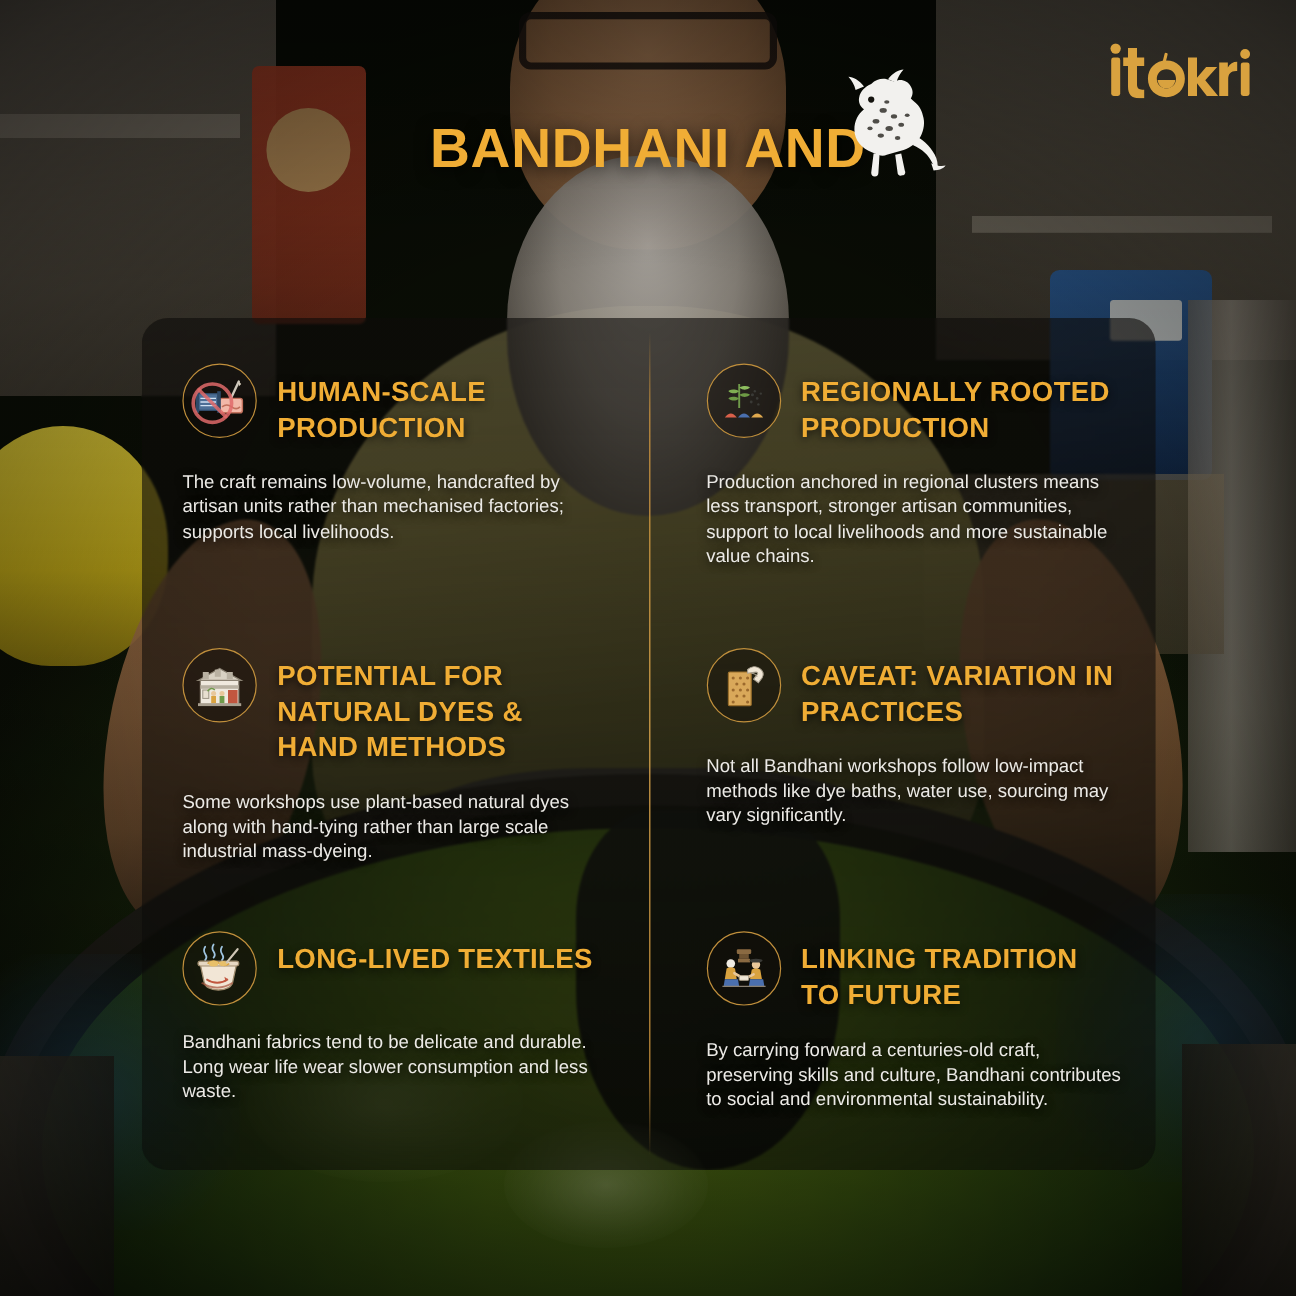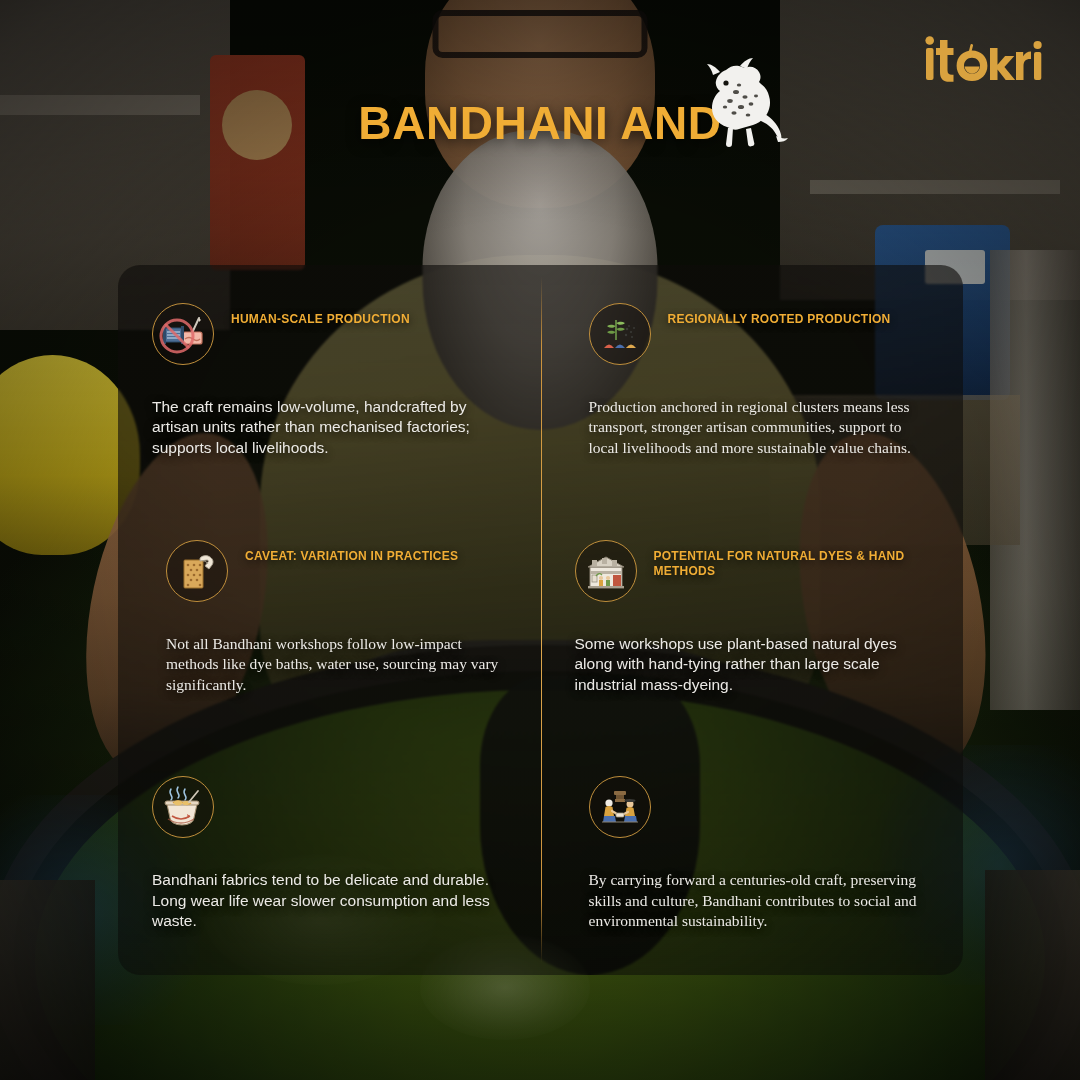--- a/index.html
+++ b/index.html
@@ -117,29 +117,29 @@
   .cell { padding:38px 30px 0 34px; }
   .cell.right { padding-left:48px; padding-right:28px; }
 
   .head-row { display:flex; align-items:flex-start; gap:17px; }
   .icon-circle {
     flex:0 0 auto; width:62px; height:62px; border-radius:50%;
     border:1.5px solid #c08f3c; background:rgba(20,16,12,.45);
     display:flex; align-items:center; justify-content:center; overflow:hidden;
   }
   .item-title {
-    color:#f0ad35; font-size:12px; font-weight:800; line-height:1.30;
+    color:#f0ad35; font-size:23px; font-weight:800; line-height:1.30;
     letter-spacing:.25px; padding-top:9px; max-width:270px;
     text-shadow:0 2px 7px rgba(0,0,0,.7);
   }
   .item-body {
-    margin-top:32px; color:#eceae6; font-size:15.5px; line-height:1.32;
+    margin-top:21px; color:#eceae6; font-size:15.5px; line-height:1.32;
     font-weight:400; max-width:390px; text-shadow:0 2px 8px rgba(0,0,0,.85);
   }
-  .cell.right .item-body { max-width:410px;font-family:Liberation Serif, serif; }
+  .cell.right .item-body { max-width:410px; }
 </style>
 </head>
 <body>
 
 <div id="photo-bg">
   <div class="bg-base"></div>
   <div class="bg-wall-l"></div>
   <div class="bg-wall-r"></div>
   <div class="bg-shelf"></div>
   <div class="bg-shelf2"></div>
@@ -267,20 +267,48 @@
             <path d="M8 38 q5-7 10 0z" fill="#d9604a"></path>
             <path d="M19 38 q5-7 10 0z" fill="#4a6fae"></path>
             <path d="M30 38 q5-7 10 0z" fill="#e0a94e"></path>
           </svg>
         </div>
         <div class="item-title">REGIONALLY ROOTED PRODUCTION</div>
       </div>
       <div class="item-body">Production anchored in regional clusters means less transport, stronger artisan communities, support to local livelihoods and more sustainable value chains.</div>
     </div>
 
+    <div class="cell left">
+      <div class="head-row">
+        <div class="icon-circle">
+          <svg width="48" height="48" viewBox="0 0 48 48">
+            <rect x="8" y="20" width="32" height="20" fill="#efe9de"></rect>
+            <rect x="8" y="20" width="32" height="20" fill="none" stroke="#8a8172" stroke-width="1"></rect>
+            <path d="M6 20 L24 10 L42 20z" fill="#d8d1c3" stroke="#8a8172" stroke-width="1"></path>
+            <rect x="10" y="13" width="5" height="6" fill="#b9b1a2"></rect>
+            <rect x="20" y="11" width="5" height="6" fill="#b9b1a2"></rect>
+            <rect x="30" y="13" width="5" height="6" fill="#b9b1a2"></rect>
+            <rect x="8" y="24" width="32" height="3" fill="#b9b1a2"></rect>
+            <rect x="31" y="28" width="8" height="12" fill="#c1563f"></rect>
+            <rect x="10" y="28" width="5" height="7" fill="#e7dfd0" stroke="#9a9182" stroke-width=".8"></rect>
+            <g>
+              <circle cx="19" cy="31" r="2.1" fill="#e8c79a"></circle>
+              <path d="M17 33 h4 v6 h-4z" fill="#d9a23f"></path>
+              <circle cx="26" cy="31" r="2.1" fill="#e8c79a"></circle>
+              <path d="M24 33 h4 v6 h-4z" fill="#6f9a4a"></path>
+            </g>
+            <path d="M14 29 q3-4 6-1" stroke="#6f9a4a" stroke-width="1.3" fill="none"></path>
+            <rect x="6" y="39" width="36" height="2.4" fill="#a89f8f"></rect>
+          </svg>
+        </div>
+        <div class="item-title">POTENTIAL FOR NATURAL DYES &amp; HAND METHODS</div>
+      </div>
+      <div class="item-body">Some workshops use plant-based natural dyes along with hand-tying rather than large scale industrial mass-dyeing.</div>
+    </div>
+
     <div class="cell right">
       <div class="head-row">
         <div class="icon-circle">
           <svg width="48" height="48" viewBox="0 0 48 48">
             <rect x="11" y="13" width="19" height="28" rx="1" fill="#d9a85a"></rect>
             <rect x="11" y="13" width="19" height="28" rx="1" fill="none" stroke="#9a6f2c" stroke-width="1"></rect>
             <g fill="#8c5a22" opacity=".8">
               <circle cx="15" cy="18" r="1.3"></circle>
                 <circle cx="21" cy="18" r="1.3"></circle>
                 <circle cx="27" cy="18" r="1.3"></circle>
@@ -300,62 +328,35 @@
         </div>
         <div class="item-title">CAVEAT: VARIATION IN PRACTICES</div>
       </div>
       <div class="item-body">Not all Bandhani workshops follow low-impact methods like dye baths, water use, sourcing may vary significantly.</div>
     </div>
 
     <div class="cell left">
       <div class="head-row">
         <div class="icon-circle">
           <svg width="48" height="48" viewBox="0 0 48 48">
-            <rect x="8" y="20" width="32" height="20" fill="#efe9de"></rect>
-            <rect x="8" y="20" width="32" height="20" fill="none" stroke="#8a8172" stroke-width="1"></rect>
-            <path d="M6 20 L24 10 L42 20z" fill="#d8d1c3" stroke="#8a8172" stroke-width="1"></path>
-            <rect x="10" y="13" width="5" height="6" fill="#b9b1a2"></rect>
-            <rect x="20" y="11" width="5" height="6" fill="#b9b1a2"></rect>
-            <rect x="30" y="13" width="5" height="6" fill="#b9b1a2"></rect>
-            <rect x="8" y="24" width="32" height="3" fill="#b9b1a2"></rect>
-            <rect x="31" y="28" width="8" height="12" fill="#c1563f"></rect>
-            <rect x="10" y="28" width="5" height="7" fill="#e7dfd0" stroke="#9a9182" stroke-width=".8"></rect>
-            <g>
-              <circle cx="19" cy="31" r="2.1" fill="#e8c79a"></circle>
-              <path d="M17 33 h4 v6 h-4z" fill="#d9a23f"></path>
-              <circle cx="26" cy="31" r="2.1" fill="#e8c79a"></circle>
-              <path d="M24 33 h4 v6 h-4z" fill="#6f9a4a"></path>
-            </g>
-            <path d="M14 29 q3-4 6-1" stroke="#6f9a4a" stroke-width="1.3" fill="none"></path>
-            <rect x="6" y="39" width="36" height="2.4" fill="#a89f8f"></rect>
-          </svg>
-        </div>
-        <div class="item-title">POTENTIAL FOR NATURAL DYES &amp; HAND METHODS</div>
-      </div>
-      <div class="item-body">Some workshops use plant-based natural dyes along with hand-tying rather than large scale industrial mass-dyeing.</div>
-    </div>
-
-    <div class="cell left">
-      <div class="head-row">
-        <div class="icon-circle">
-          <svg width="48" height="48" viewBox="0 0 48 48">
             <path d="M12 6 q-2 3 0 6 q2 3 0 5" stroke="#9fc4e0" stroke-width="1.5" fill="none" stroke-linecap="round"></path>
             <path d="M19 4 q-2 3 0 6 q2 3 0 5" stroke="#9fc4e0" stroke-width="1.5" fill="none" stroke-linecap="round"></path>
             <path d="M26 6 q-2 3 0 6 q2 3 0 5" stroke="#9fc4e0" stroke-width="1.5" fill="none" stroke-linecap="round"></path>
             <path d="M8 21 h30 l-3 14 c-.5 4-5 7-12 7 s-11.5-3-12-7z" fill="#f2e6d6" stroke="#a08c6e" stroke-width="1.1"></path>
             <rect x="6" y="18" width="34" height="4" rx="2" fill="#e6d7c2" stroke="#a08c6e" stroke-width="1"></rect>
             <path d="M14 20 q5-4 10 0 q4 3 8 0" stroke="#d9a23f" stroke-width="1.4" fill="none"></path>
             <ellipse cx="19" cy="20" rx="4" ry="2.4" fill="#e8c06a"></ellipse>
             <ellipse cx="27" cy="20" rx="3.4" ry="2.1" fill="#e8c06a"></ellipse>
             <path d="M30 19 L39 8" stroke="#cfc6b6" stroke-width="1.8" stroke-linecap="round"></path>
             <path d="M13 33 q9 6 18 0" stroke="#c1563f" stroke-width="1.6" fill="none"></path>
             <path d="M31 33 l-3-2 1 4z" fill="#c1563f"></path>
             <path d="M9 36 q13 8 26 0" stroke="#a4503a" stroke-width="1.4" fill="none" opacity=".7"></path>
           </svg>
         </div>
+        <div class="item-title">LONG-LIVED TEXTILES</div>
       </div>
       <div class="item-body">Bandhani fabrics tend to be delicate and durable. Long wear life wear slower consumption and less waste.</div>
     </div>
 
     <div class="cell right">
       <div class="head-row">
         <div class="icon-circle">
           <svg width="48" height="48" viewBox="0 0 48 48">
             <rect x="18" y="8" width="12" height="4" rx="1" fill="#8a6a42"></rect>
             <rect x="20" y="12" width="8" height="4" fill="#6f5433"></rect>
@@ -366,18 +367,19 @@
             <path d="M16 28 q4 2 6 4" stroke="#e8c79a" stroke-width="2.2" fill="none" stroke-linecap="round"></path>
             <circle cx="34" cy="21" r="3.5" fill="#e8c79a"></circle>
             <ellipse cx="34" cy="17.5" rx="5.5" ry="1.6" fill="#3a3a36"></ellipse>
             <path d="M30.5 25 q3.5-2 7 0 l1.5 8 h-10z" fill="#d9a23f"></path>
             <path d="M29 33 h11 l1 6 h-13z" fill="#4a6fae"></path>
             <path d="M32 29 q-4 2-6 3" stroke="#e8c79a" stroke-width="2.2" fill="none" stroke-linecap="round"></path>
             <rect x="20" y="30" width="8" height="4" rx="1" fill="#efe6d6" stroke="#a09480" stroke-width=".8"></rect>
             <path d="M6 39 h36" stroke="#8a8172" stroke-width="1.2"></path>
           </svg>
         </div>
+        <div class="item-title">LINKING TRADITION TO FUTURE</div>
       </div>
       <div class="item-body">By carrying forward a centuries-old craft, preserving skills and culture, Bandhani contributes to social and environmental sustainability.</div>
     </div>
 
   </div>
 </div>
 
 </body></html>

